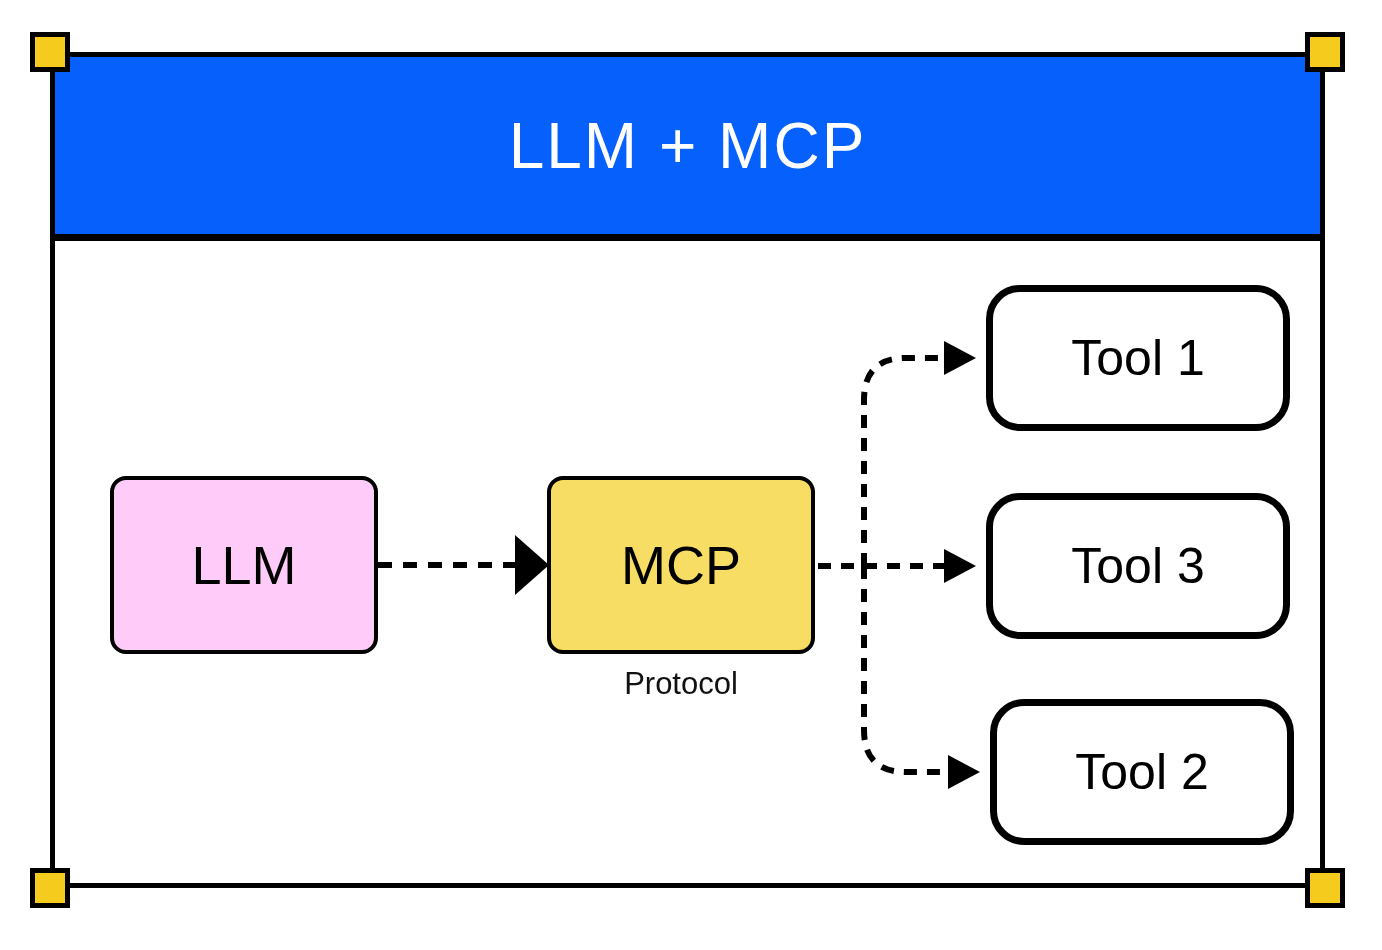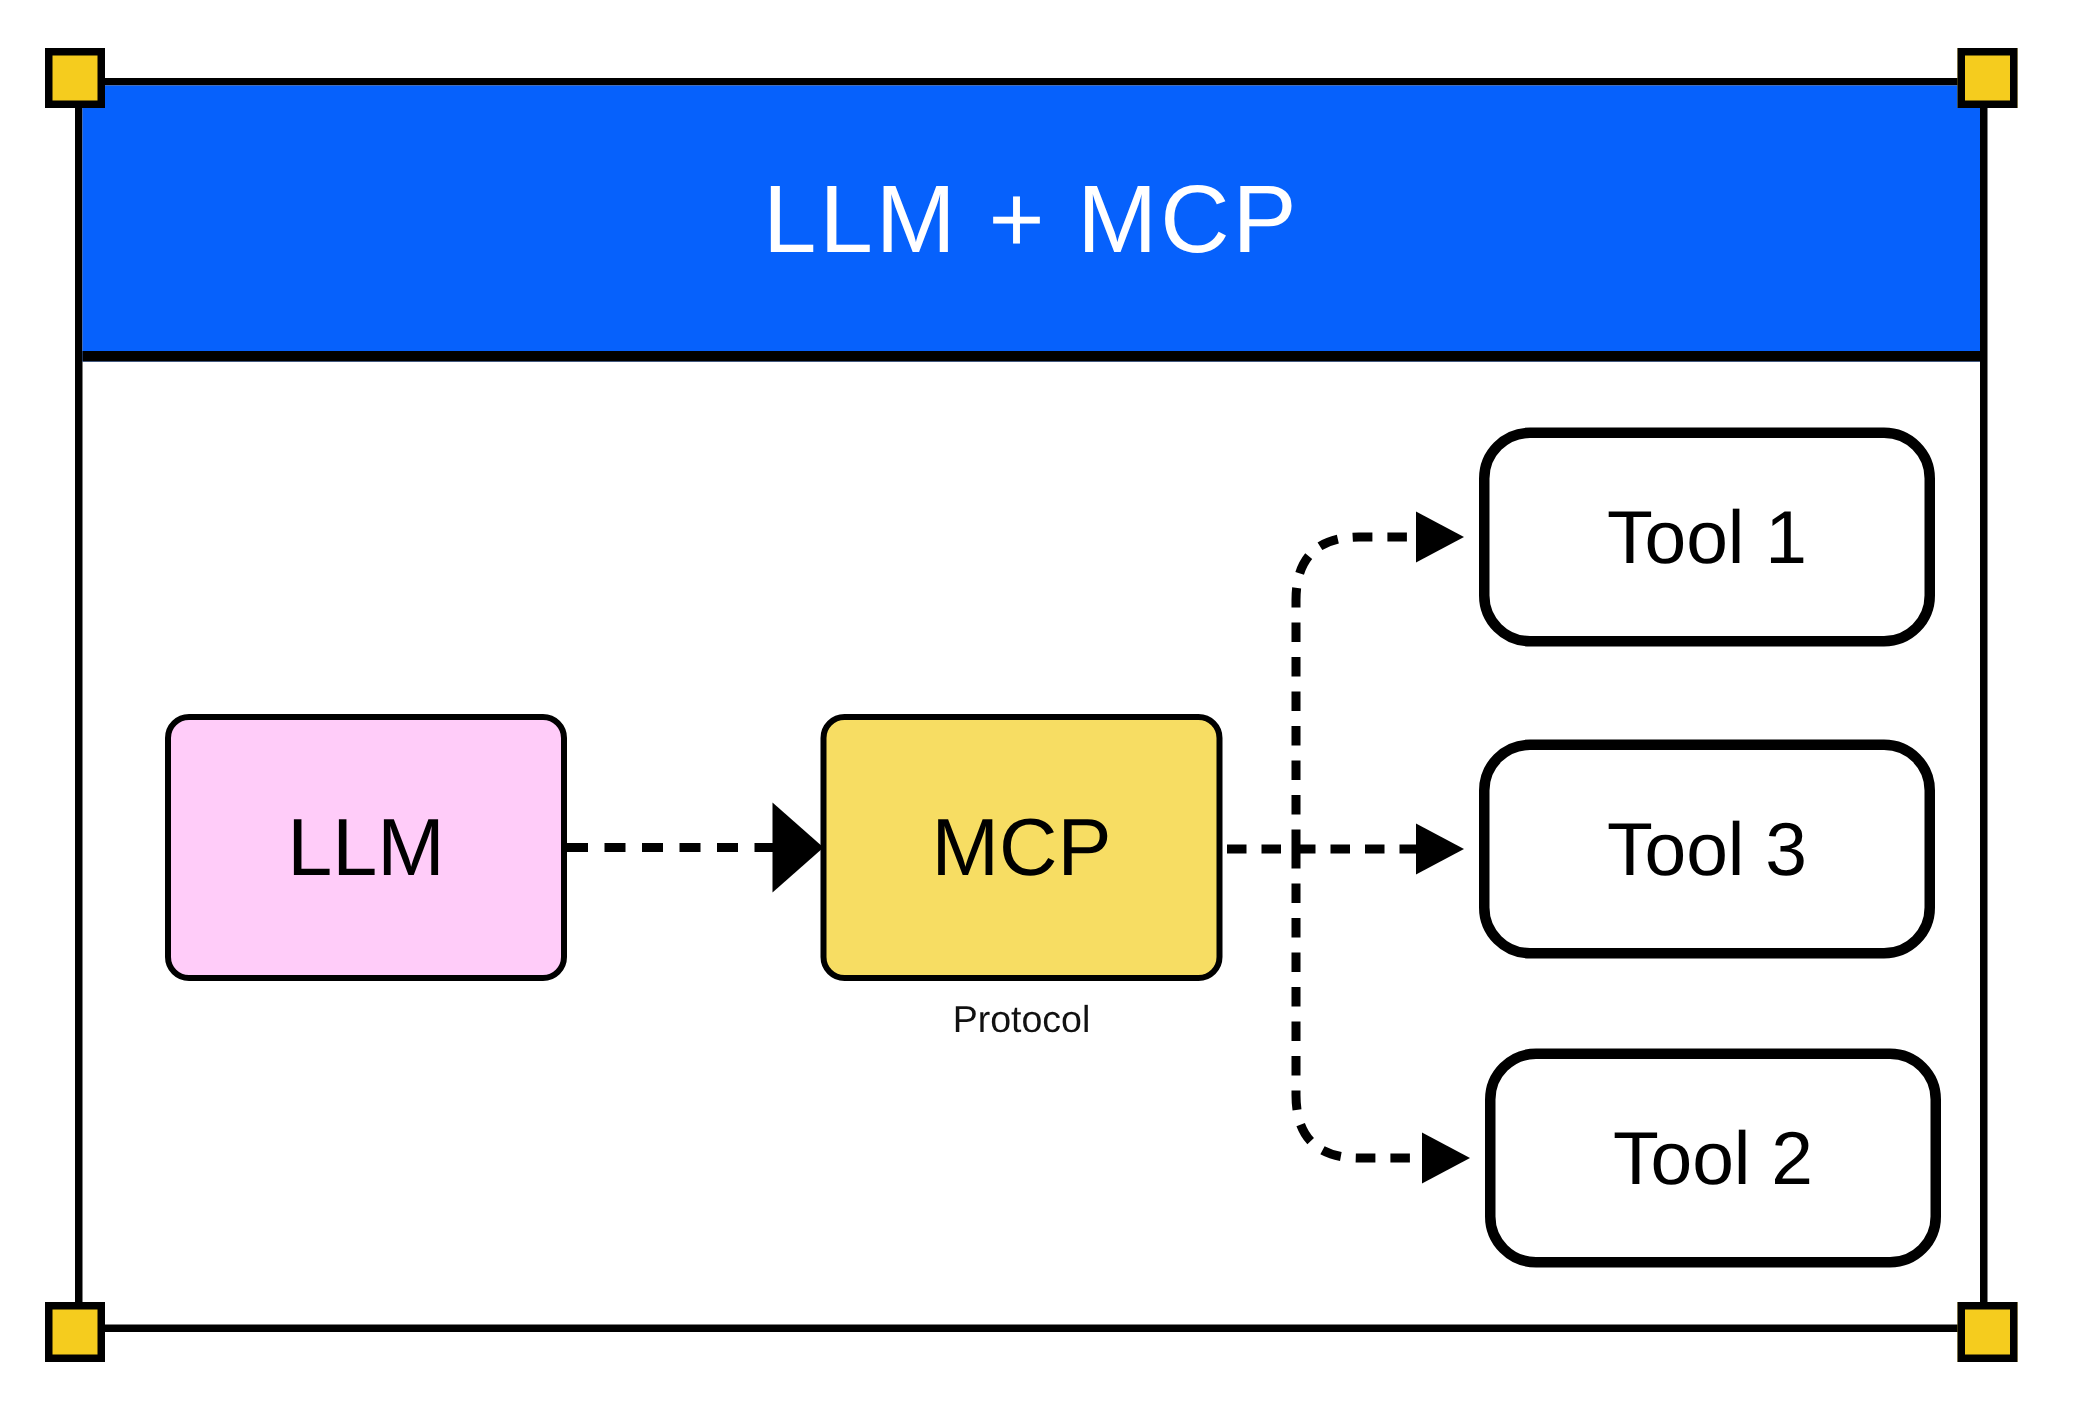--- a/index.html
+++ b/index.html
@@ -115,21 +115,21 @@
     border-radius: 16px;
     font-size: 54px;
   }
 
   #mcp-caption {
     position: absolute;
     left: 547px;
     top: 666px;
     width: 268px;
     text-align: center;
-    font-size: 25px;
+    font-size: 31px;
     color: #111111;
     z-index: 20;
     font-family: "Liberation Sans", sans-serif;
   }
 
   .tool-node {
     width: 304px;
     height: 146px;
     background: #ffffff;
     border: 7px solid #000000;

